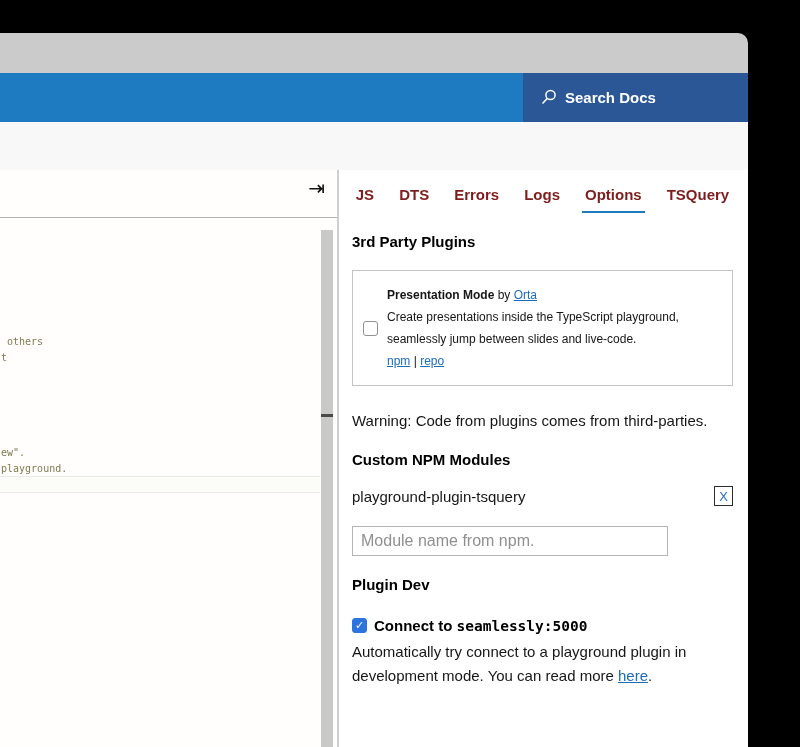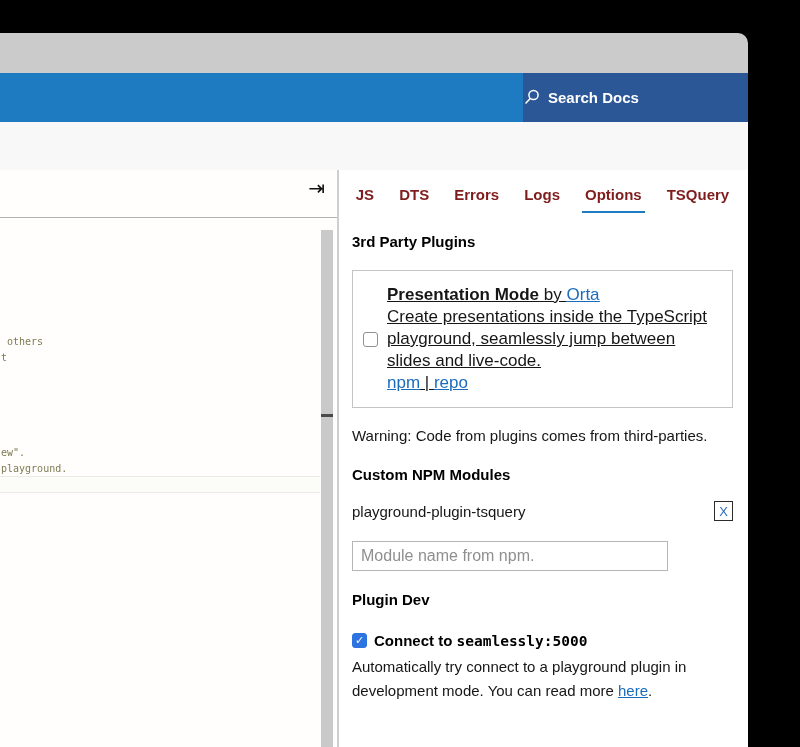--- a/index.html
+++ b/index.html
@@ -7,21 +7,21 @@
   .stage { position:relative; width:800px; height:747px; background:#000; overflow:hidden;
            font-family:"Liberation Sans", sans-serif; }
 
   
   .chrome-bar { position:absolute; left:0; top:33px; width:748px; height:40px;
                 background:#cbcbcb; border-top-right-radius:10px; }
 
   
   .nav-bar { position:absolute; left:0; top:73px; width:748px; height:49px; background:#1e7bc2; }
   .search-box { position:absolute; right:0; top:0; width:225px; height:49px; background:#2b5797;
-                display:flex; align-items:center; gap:8px;
+                display:flex; align-items:center; padding-left:17px; gap:8px;
                 color:#fff; font-size:15px; font-weight:bold; cursor:pointer; }
 
   
   .subnav-bar { position:absolute; left:0; top:122px; width:748px; height:48px; background:#f8f8f8; }
 
   
   .content { position:absolute; left:0; top:170px; width:748px; height:577px; background:#fff; }
 
   
   .editor-pane { position:absolute; left:0; top:0; width:339px; height:577px;
@@ -53,26 +53,26 @@
   .h-plugins { margin-top:20px; }
   .h-npm { margin-top:18px; }
   .h-dev { margin-top:20px; }
 
   .plugin-card { margin-top:20px; border:1px solid #c4c4c4; display:flex; align-items:center;
                  gap:9px; padding:13px 10px; }
   .cb { width:15px; height:15px; border:1px solid #919191; border-radius:3px; background:#fff;
         flex-shrink:0; cursor:pointer; }
   .cb.checked { background:#2e74e0; border-color:#2e74e0; color:#fff; font-size:11px;
                 display:flex; align-items:center; justify-content:center; line-height:1; }
-  .plugin-text { font-size:17px; line-height:22px;text-decoration:underline; }
+  .plugin-text { font-size:12px; line-height:22px; }
   .plugin-title b { font-weight:bold; }
   a.lnk { color:#1c6cbc; text-decoration:underline; cursor:pointer; }
 
   .body-text { font-size:15px; line-height:24px; }
-  .warning { margin-top:16px; max-width:362px; }
+  .warning { margin-top:23px; max-width:362px; }
 
   .module-row { margin-top:18px; display:flex; justify-content:space-between; align-items:center; }
   .module-name { font-size:15px; }
   .remove-btn { width:19px; height:20px; border:1px solid #2b2b2b; background:#fff; color:#2a6cbf;
                 font-size:13px; display:flex; align-items:center; justify-content:center;
                 cursor:pointer; font-family:"Liberation Sans", sans-serif; }
 
   .npm-input { display:block; margin-top:20px; width:316px; height:30px; border:1px solid #b5b5b5;
                padding:0 8px; font-size:16px; font-family:"Liberation Sans", sans-serif; color:#4c1d95; }
   .npm-input::placeholder { color:#8f8f8f; }

